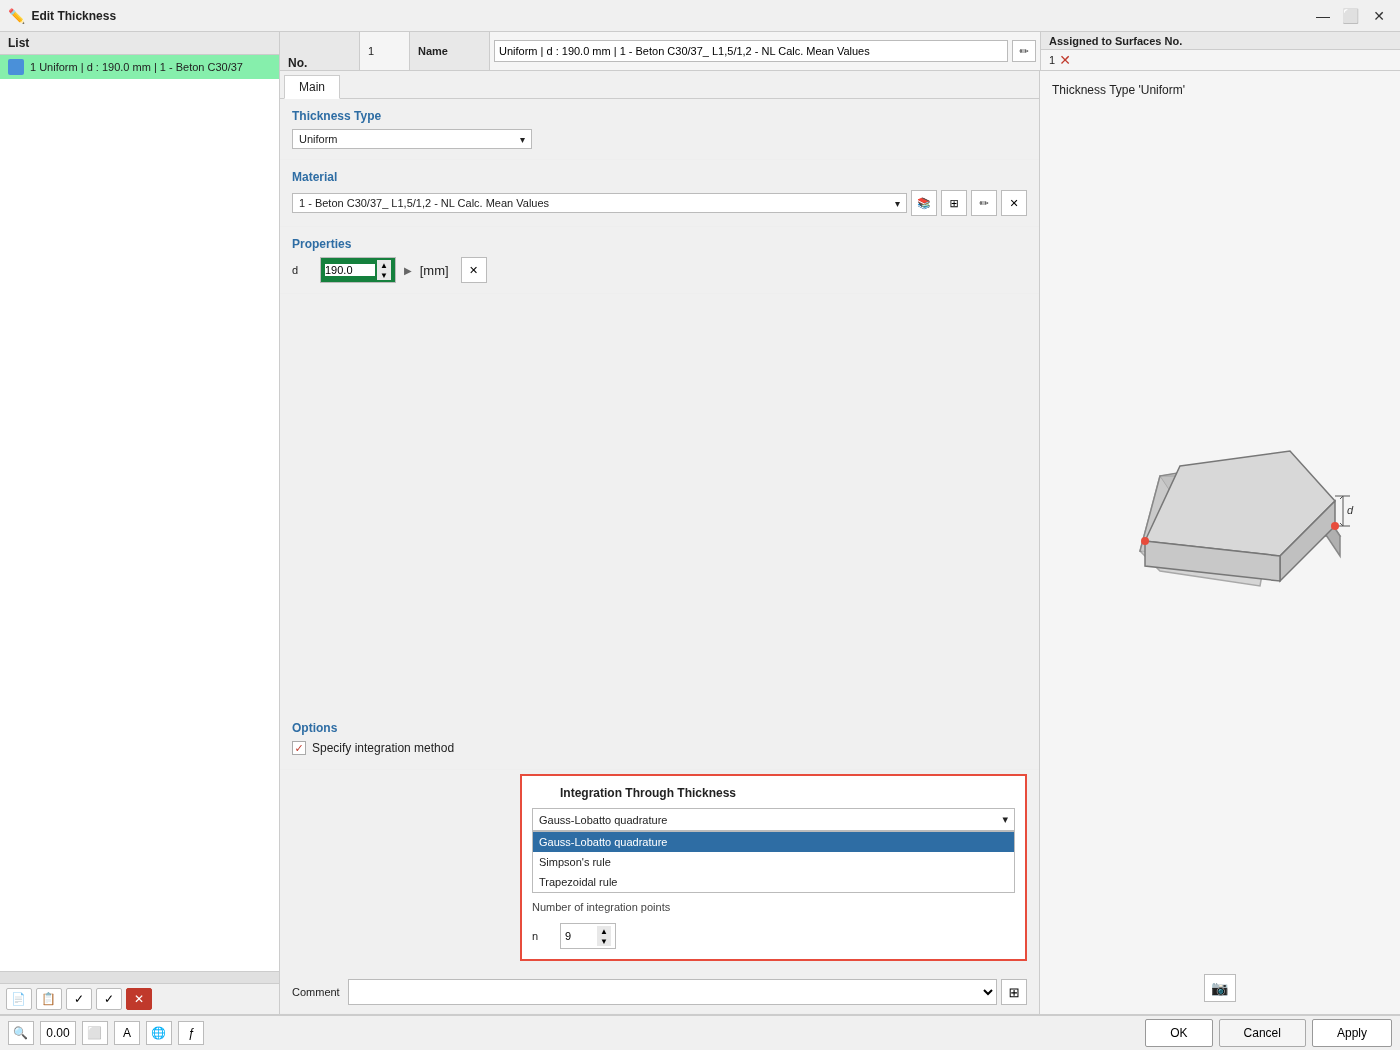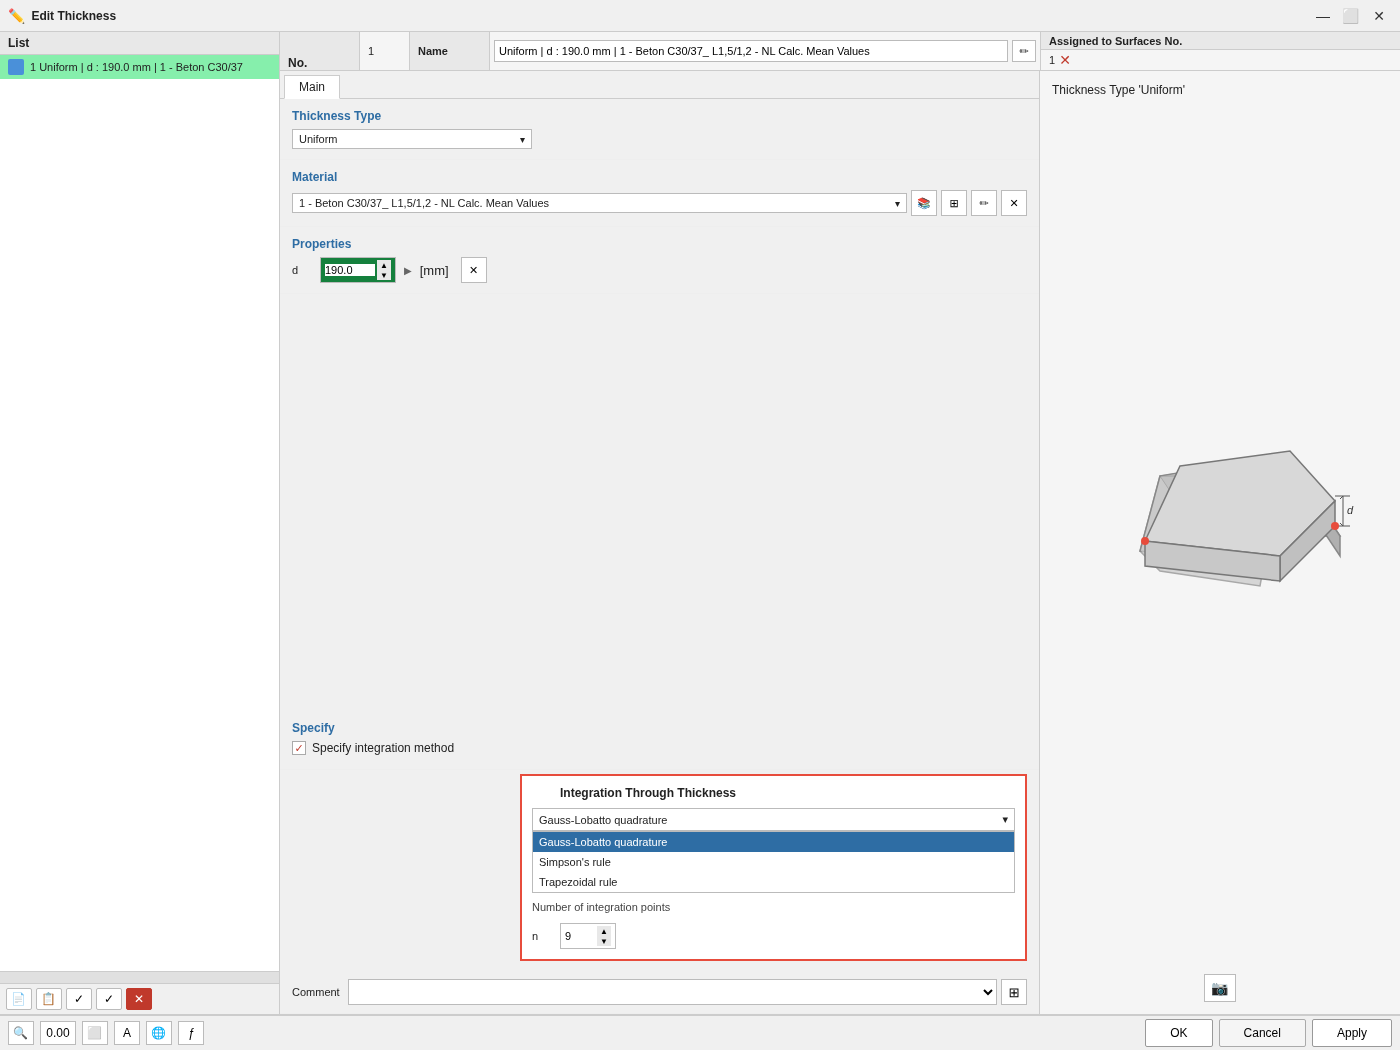--- a/index.html
+++ b/index.html
@@ -474,21 +474,21 @@
               </div>
               <span style="font-size:10px; color:#666;">▶</span>
               <span class="unit-label">[mm]</span>
               <button class="mat-btn" style="margin-left:4px;">✕</button>
             </div>
           </div>
 
           <div style="flex:1; min-height:180px;"></div>
 
           <div class="options-section">
-            <div class="section-title">Specify</div>
+            <div class="section-title">Options</div>
             <div class="checkbox-row">
               <div class="checkbox-box">✓</div>
               <span>Specify integration method</span>
             </div>
           </div>
 
           <div class="integration-popup">
             <div class="integration-title">Integration Through Thickness</div>
 
             <div class="dropdown-container">

